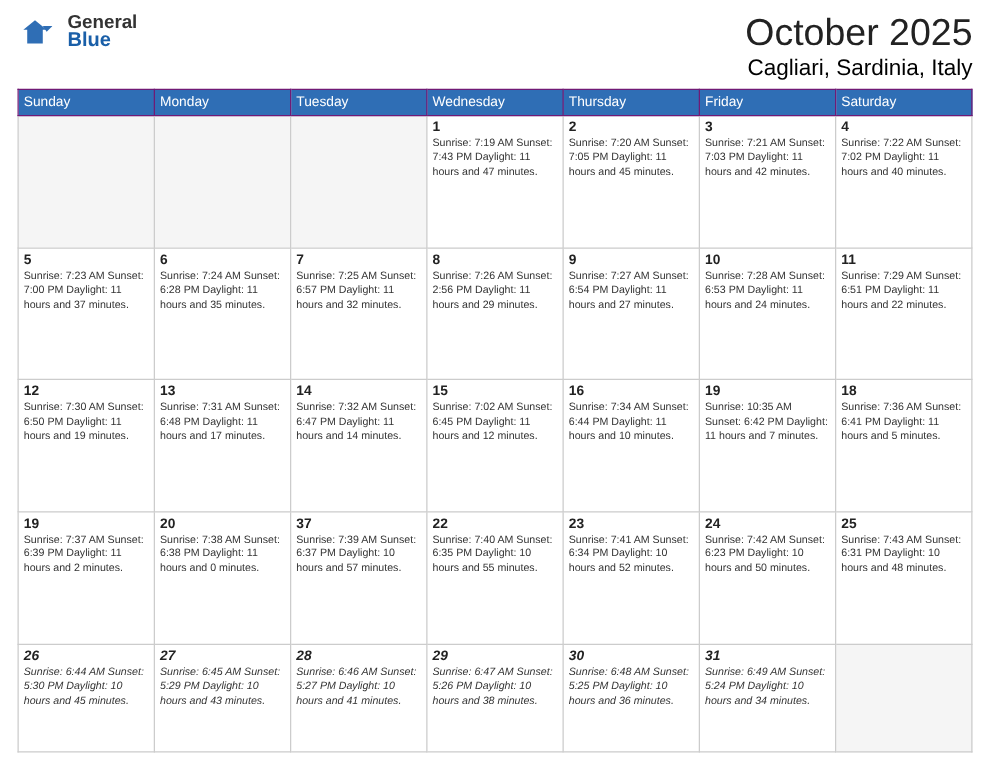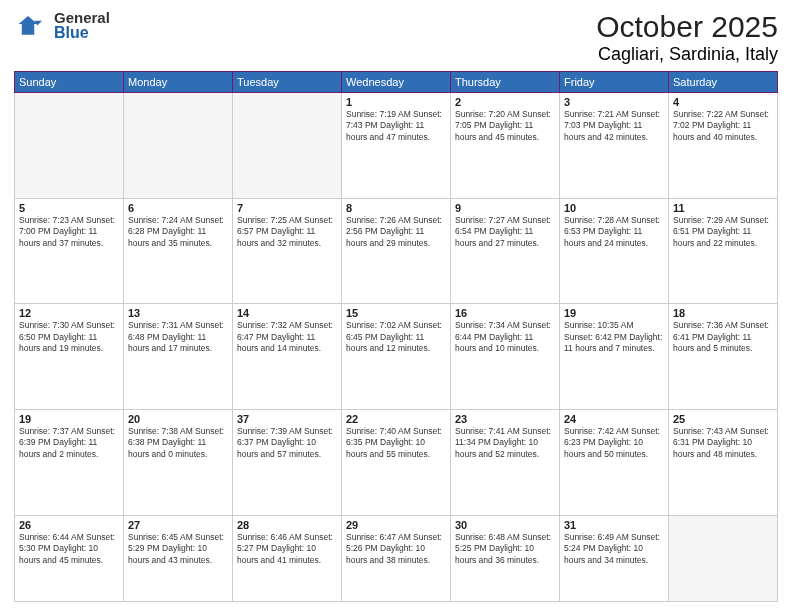--- a/index.html
+++ b/index.html
@@ -93,20 +93,21 @@
       display: block;
       margin-bottom: 1px;
     }
     .day-info {
       font-size: 8.5px;
       color: #333;
       line-height: 1.35;
     }
     .last-row td {
       height: 72px;
+      font-style: italic;
     }
   </style>
 </head>
 <body>
 
 <div class="page">
   <div class="header">
     <div class="logo">
       <svg class="logo-icon" viewBox="0 0 36 36">
         <polygon points="18,4 30,14 26,14 26,28 10,28 10,14 6,14" fill="#2f6eb5"></polygon>
@@ -296,21 +297,21 @@
           <td>
             <span class="day-number">22</span>
             <div class="day-info">Sunrise: 7:40 AM
 Sunset: 6:35 PM
 Daylight: 10 hours
 and 55 minutes.</div>
           </td>
           <td>
             <span class="day-number">23</span>
             <div class="day-info">Sunrise: 7:41 AM
-Sunset: 11:34 PM
+Sunset: 6:34 PM
 Daylight: 10 hours
 and 52 minutes.</div>
           </td>
           <td>
             <span class="day-number">24</span>
             <div class="day-info">Sunrise: 7:42 AM
 Sunset: 6:23 PM
 Daylight: 10 hours
 and 50 minutes.</div>
           </td>

